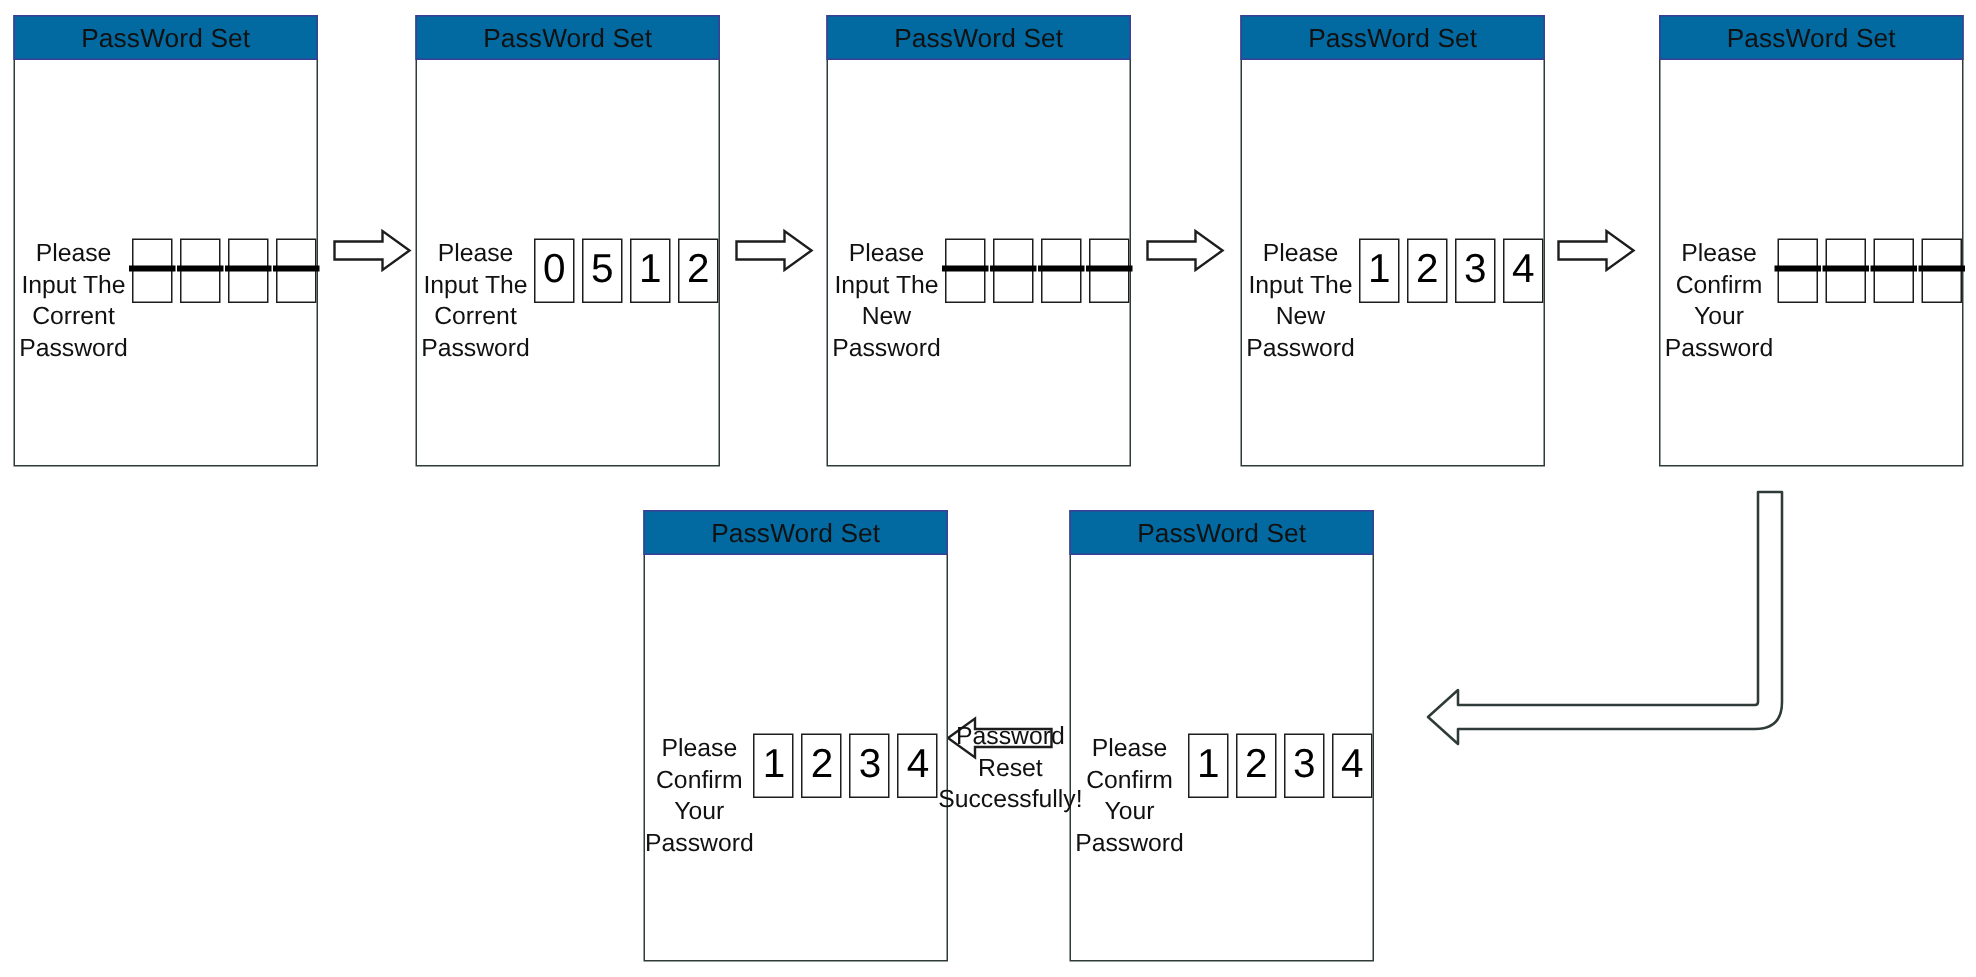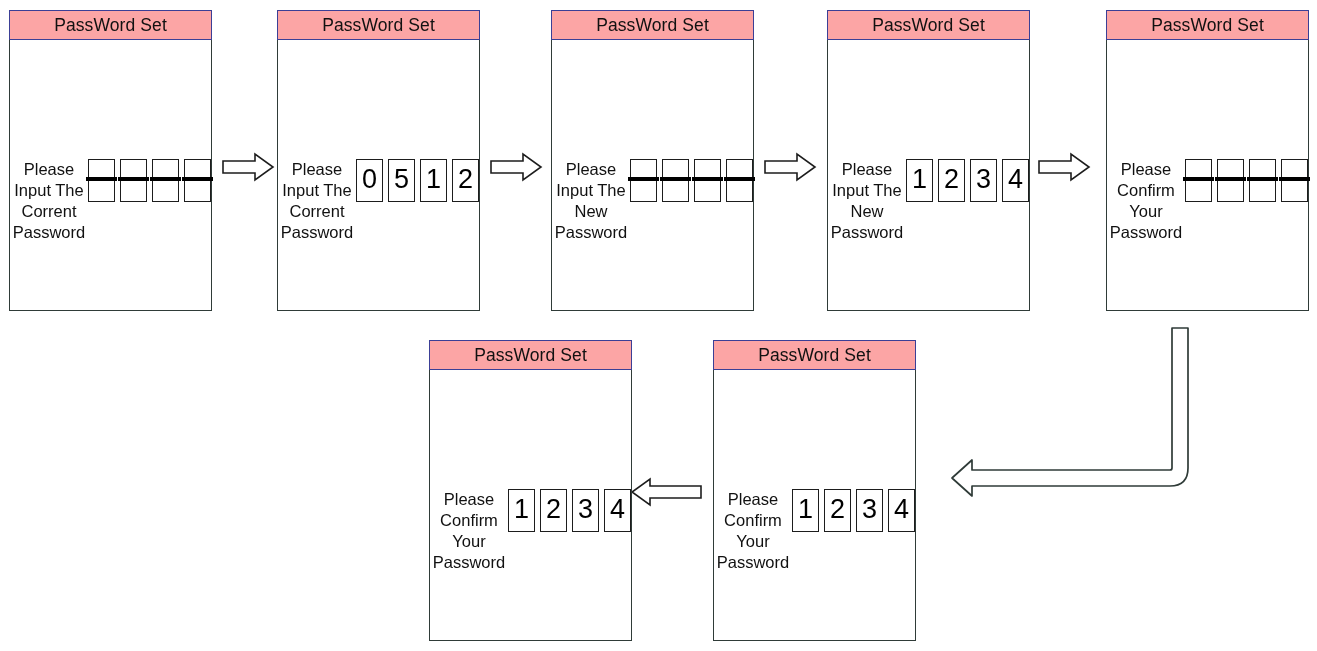--- a/index.html
+++ b/index.html
@@ -22,21 +22,21 @@
     background: #ffffff;
     border: 1.6px solid #2f3b38;
     display: flex;
     flex-direction: column;
     align-items: stretch;
   }
   .panel-titlebar {
     box-sizing: border-box;
     height: 30px;
     flex: 0 0 30px;
-    background: #fca5a5;
+    background: #0369a1;
     border: 1.4px solid #3b3f96;
     margin: -0.6px -0.6px 0 -0.6px;
     display: flex;
     align-items: center;
     justify-content: center;
   }
   .panel-title {
     font-size: 17.5px;
     color: #111111;
     letter-spacing: 0.1px;
@@ -315,14 +315,16 @@
       <div class="digit-cell">
           <span class="digit-val">2</span>
         </div>
       <div class="digit-cell">
           <span class="digit-val">3</span>
         </div>
       <div class="digit-cell">
           <span class="digit-val">4</span>
         </div>
     </div>
+    <div class="status-msg" style="margin-top:14px;">Password Reset
+Successfully!</div>
   </div>
 </div>
 
 </body></html>

